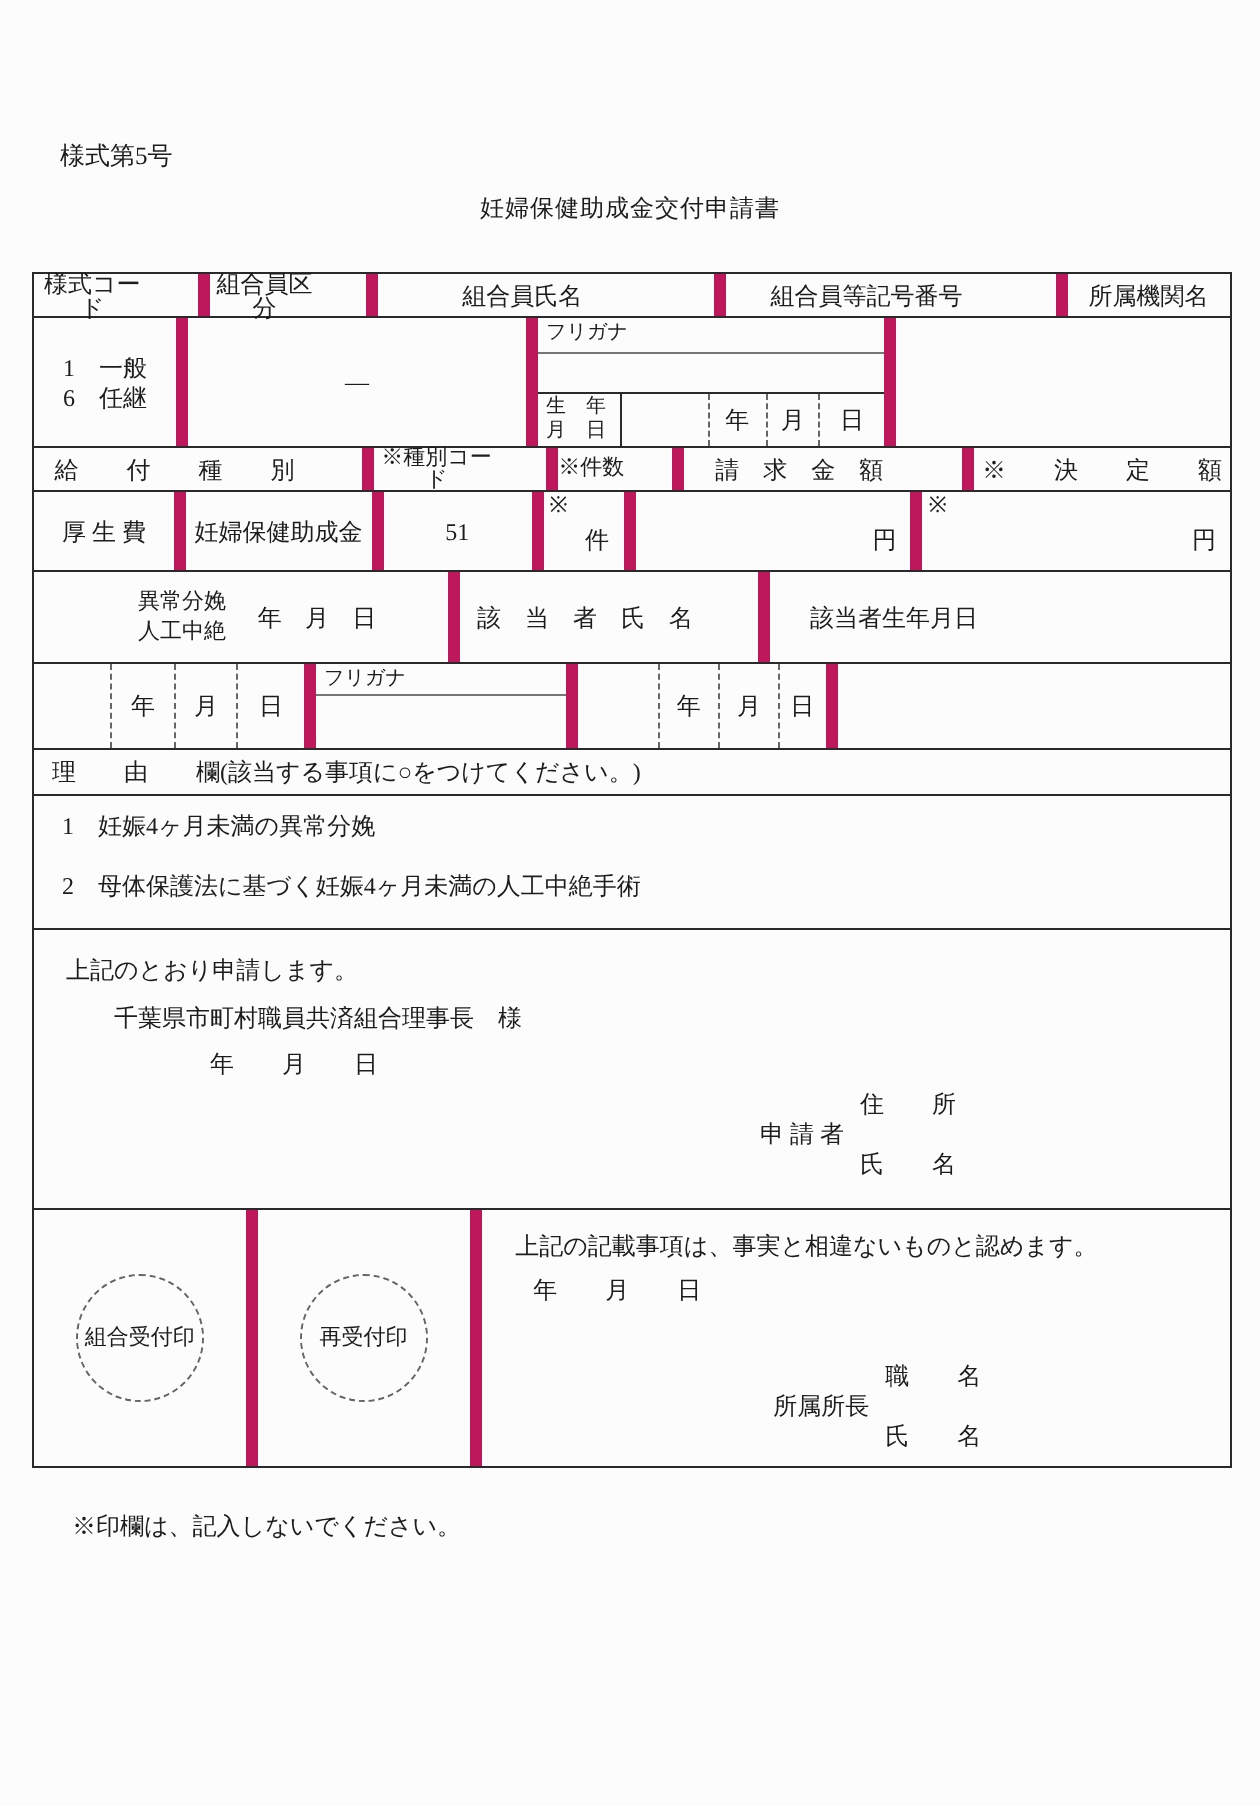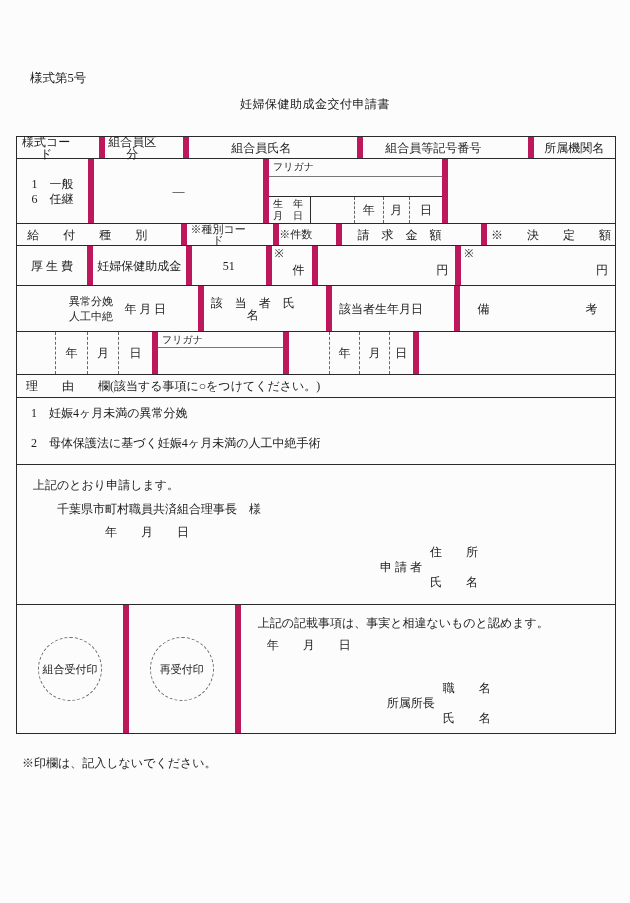--- a/index.html
+++ b/index.html
@@ -5,21 +5,21 @@
   * { margin:0; padding:0; box-sizing:border-box; }
   html,body { background:#e8e8e8; }
   .page {
     position:relative; width:630px; height:903px; margin:0 auto;
     background:#fcfcfc; color:#1c1c1c;
     font-family:"Liberation Serif","DejaVu Serif",serif;
     font-size:12px; line-height:1; overflow:hidden;
   }
   .form-no { position:absolute; left:30px; top:72px; font-size:12.5px; }
   .title   { position:absolute; left:0; right:0; top:98px; text-align:center; font-size:12px; letter-spacing:0.5px; }
-  .footnote{ position:absolute; left:22px; top:757px; font-size:12px; }
+  .footnote{ position:absolute; left:36px; top:757px; font-size:12px; }
 
   .tbl { position:absolute; left:16px; top:136px; width:600px; border:1.5px solid #2a2a2a; background:#fcfcfc; }
   .sec + .sec { border-top:1.2px solid #2a2a2a; }
   .row { display:flex; }
   .cell { position:relative; }
   .row > .cell + .cell { border-left:6px solid #be185d; }
   .hrow { border-bottom:1px solid #2a2a2a;gap:24px; }
   .c { display:flex; align-items:center; justify-content:center; text-align:center; }
 
   
@@ -147,21 +147,20 @@
             <div>人工中絶</div>
           </div>
           <div class="event-units">
             <span>年</span>
             <span>月</span>
             <span>日</span>
           </div>
         </div>
         <div class="cell c w131">該　当　者　氏　名</div>
         <div class="cell c w130">該当者生年月日</div>
-        <div class="cell c w203">備　　　　　　　　考</div>
       </div>
       <div class="row drow">
         <div class="cell w135" style="display:flex">
           <div class="dseg" style="width:38px"></div>
           <div class="dseg" style="width:32px">年</div>
           <div class="dseg" style="width:31px">月</div>
           <div class="dseg" style="width:34px">日</div>
         </div>
         <div class="cell w131">
           <div class="furirow2">フリガナ</div>

